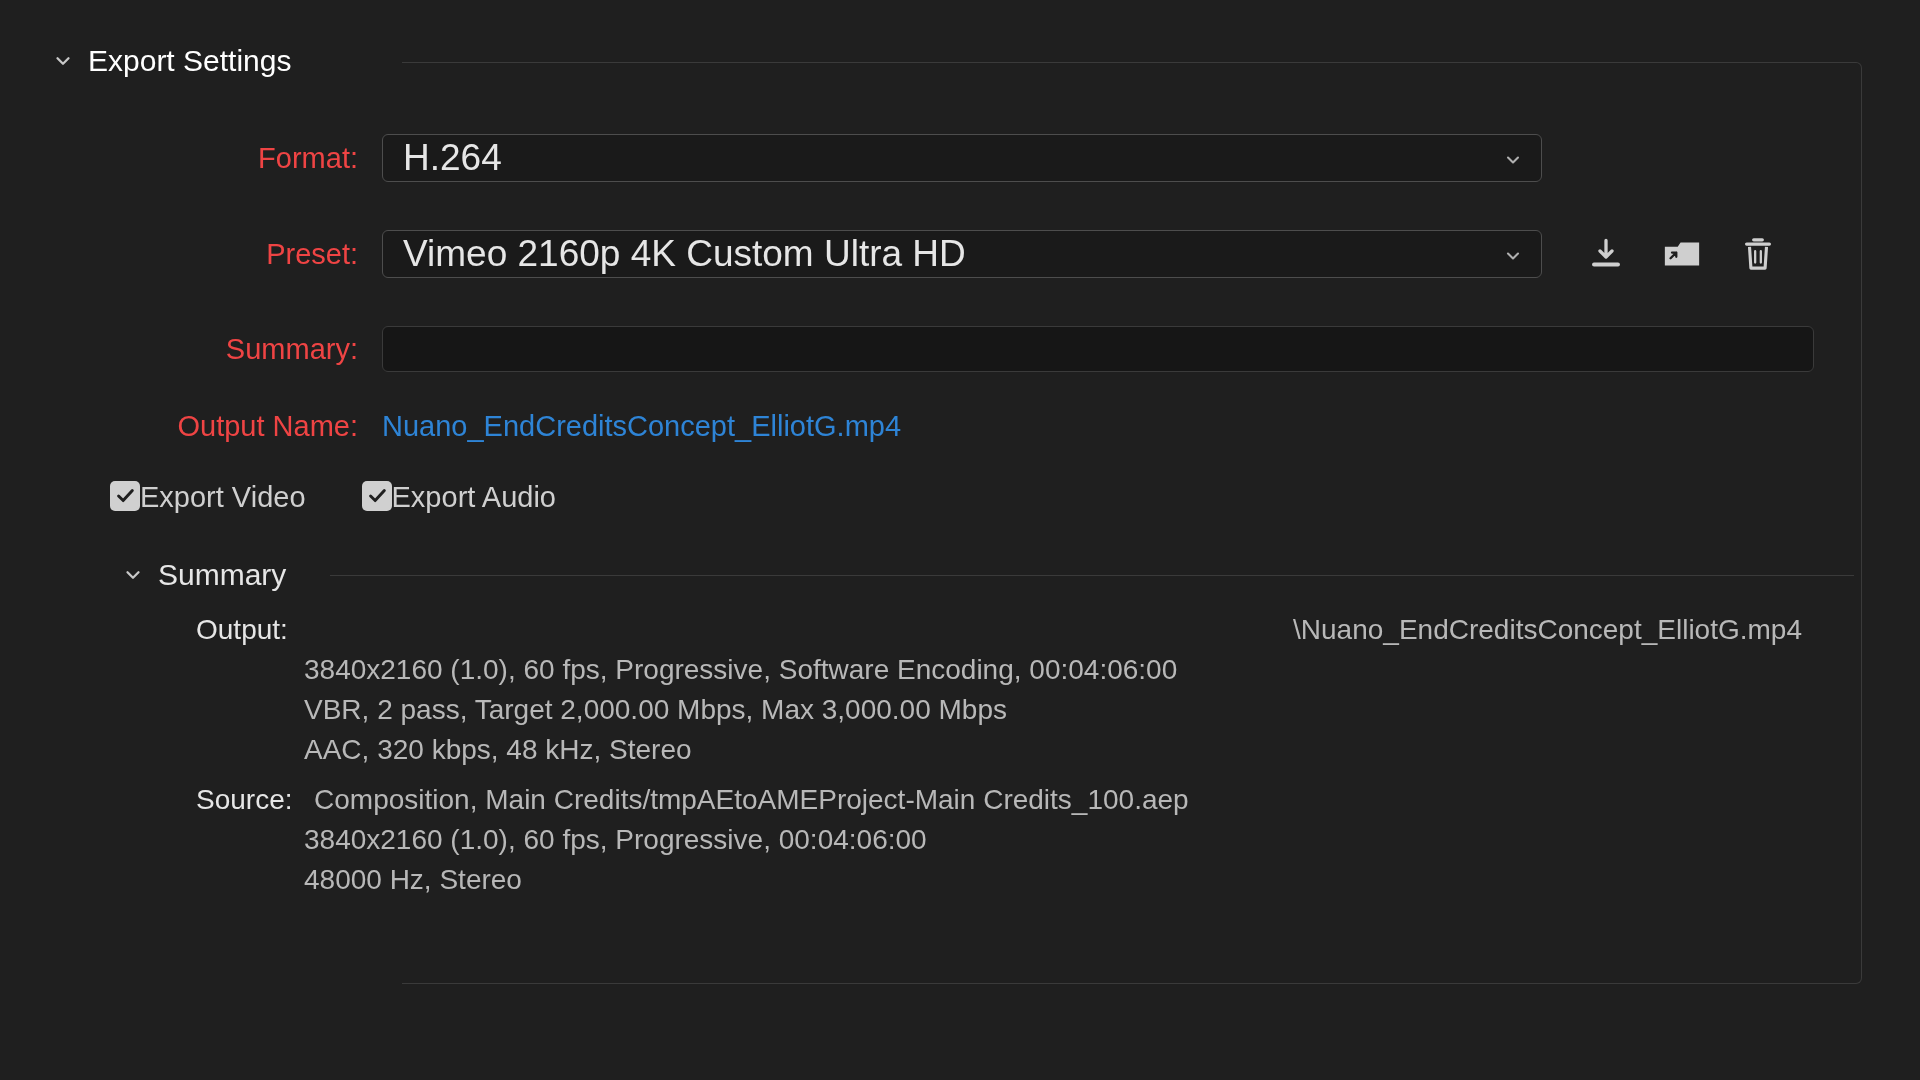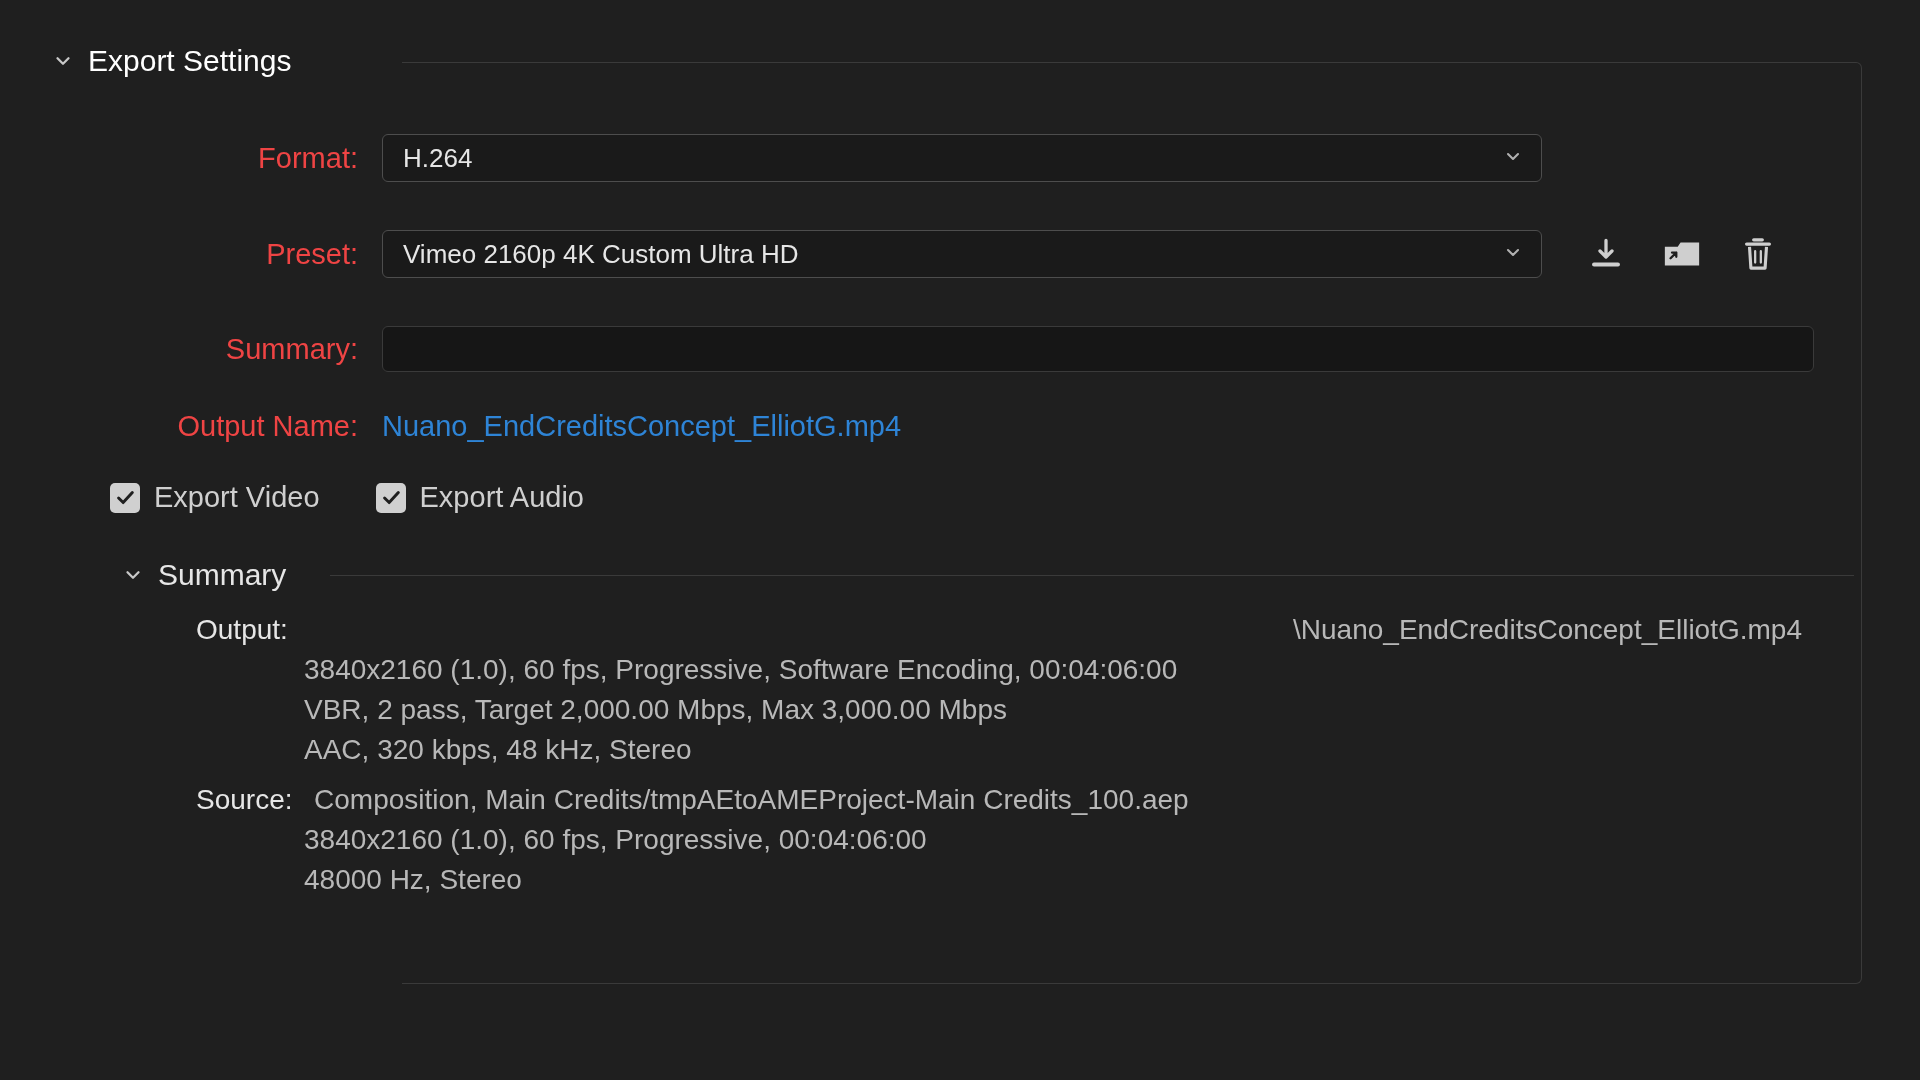--- a/index.html
+++ b/index.html
@@ -70,21 +70,21 @@
 .dropdown {
   position: relative;
   height: 48px;
   background: #1a1a1a;
   border: 1px solid #4d4d4d;
   border-radius: 6px;
   display: flex;
   align-items: center;
   padding: 0 20px;
   color: #e6e6e6;
-  font-size: 26px;
+  font-size: 37px;
   box-sizing: border-box;
 }
 .dropdown .caret {
   position: absolute;
   right: 18px;
   top: 50%;
   transform: translateY(-50%);
 }
 .format-dd { width: 1160px; }
 .preset-dd { width: 1160px; }
@@ -118,22 +118,21 @@
 .check-row {
   display: flex;
   align-items: center;
   gap: 44px;
   margin-left: 58px;
   margin-top: 10px;
   margin-bottom: 44px;
 }
 .check {
   display: flex;
-  align-items: center;
-  gap: 14px;
+  align-items: flex-start;
 }
 .checkbox {
   width: 30px;
   height: 30px;
   border-radius: 5px;
   background: #d0d0d0;
   display:flex;
   align-items:center;
   justify-content:center;
 }

